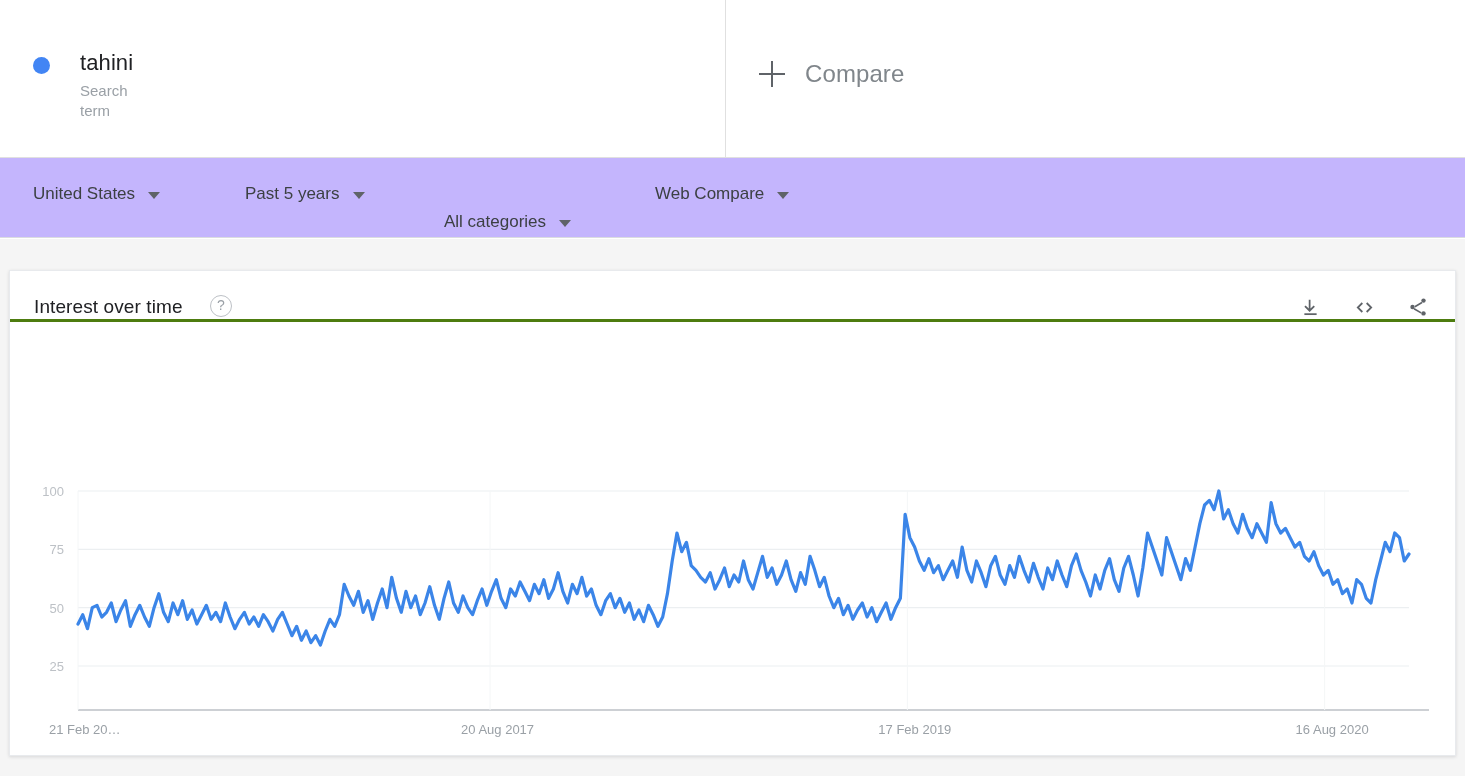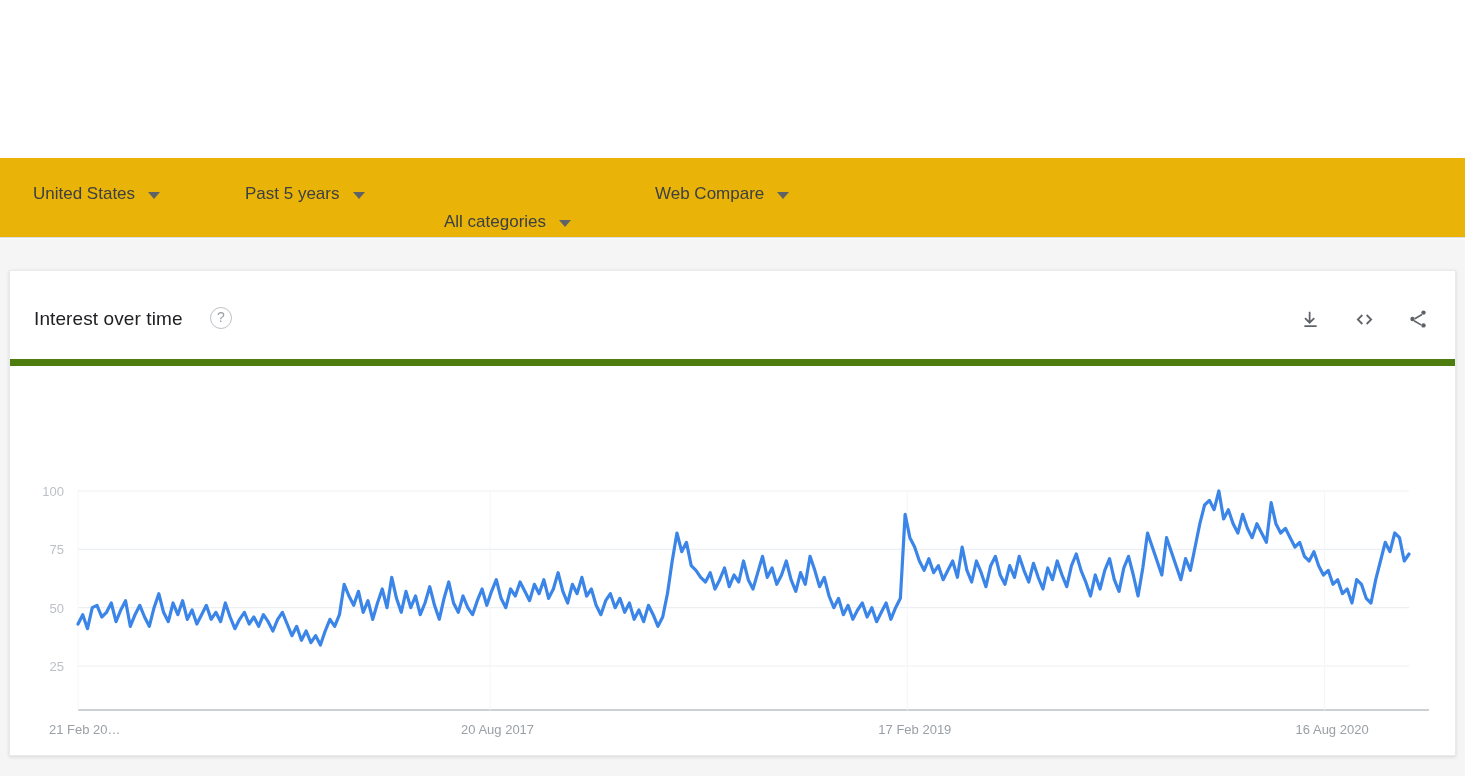--- a/index.html
+++ b/index.html
@@ -49,21 +49,21 @@
   .plus-icon::before, .plus-icon::after {
     content: ""; position: absolute; background: #5f6368;
   }
   .plus-icon::before { left: 0; top: 12px; width: 26px; height: 2px; }
   .plus-icon::after  { top: 0; left: 12px; height: 26px; width: 2px; }
   .compare-label { font-size: 24px; color: #80868b; letter-spacing: .1px; }
 
   
   .filter-bar {
     position: absolute; left: 0; top: 158px; width: 1465px; height: 80px;
-    background: #eab308;
+    background: #c4b5fd;
     border-bottom: 1px solid #dadce0;
   }
   .filter-item {
     position: absolute; top: 24px; display: flex; align-items: center; cursor: pointer;
   }
   .filter-label { font-size: 17px; color: #3c4043; line-height: 24px; }
   .caret {
     width: 0; height: 0; margin-left: 13px; margin-top: 3px;
     border-left: 6px solid transparent;
     border-right: 6px solid transparent;
@@ -77,22 +77,22 @@
   }
 
   
   .card {
     position: absolute; left: 9px; top: 270px; width: 1447px; height: 486px;
     background: #fff;
     border: 1px solid #e8eaed;
     box-shadow: 0 1px 3px rgba(60,64,67,.16);
   }
   .card-head {
-    position: absolute; left: 0; top: 13px; width: 100%; height: 82px;
-    border-bottom: 7px solid #4d7c0f;
+    position: absolute; left: 0; top: 1px; width: 100%; height: 50px;
+    border-bottom: 3px solid #4d7c0f;
   }
   .card-title {
     position: absolute; left: 24px; top: 22px;
     font-size: 19px; color: #202124; line-height: 26px; letter-spacing: .1px;
   }
   .help-icon {
     position: absolute; left: 200px; top: 23px;
     width: 22px; height: 22px; border-radius: 50%;
     border: 1.4px solid #bdc1c6; color: #9aa0a6;
     font-size: 14px; line-height: 19px; text-align: center; cursor: pointer;
@@ -113,20 +113,37 @@
   }
   .chart-svg { display: block; }
   .ylabel { font-size: 13px; fill: #bdc1c6; font-family: "Liberation Sans", sans-serif; }
   .xlabel { font-size: 13px; fill: #9aa0a6; font-family: "Liberation Sans", sans-serif; }
 </style>
 </head>
 <body>
 
 <div id="app">
 
+  <div class="term-bar">
+
+    <div class="term-cell">
+      <div class="term-inner">
+        <span class="term-dot"></span>
+        <div class="term-name">tahini</div>
+        <div class="term-sub">Search term</div>
+      </div>
+    </div>
+
+    <div class="compare-cell">
+      <div class="compare-inner">
+        <span class="plus-icon"></span>
+        <span class="compare-label">Compare</span>
+      </div>
+    </div>
+  </div>
 
   <div class="filter-bar">
 
     <div class="filter-item" style="left:33px;">
       <span class="filter-label">United States</span>
       <span class="caret"></span>
     </div>
 
     <div class="filter-item" style="left:245px;justify-content:flex-end;">
       <span class="filter-label">Past 5 years</span>

